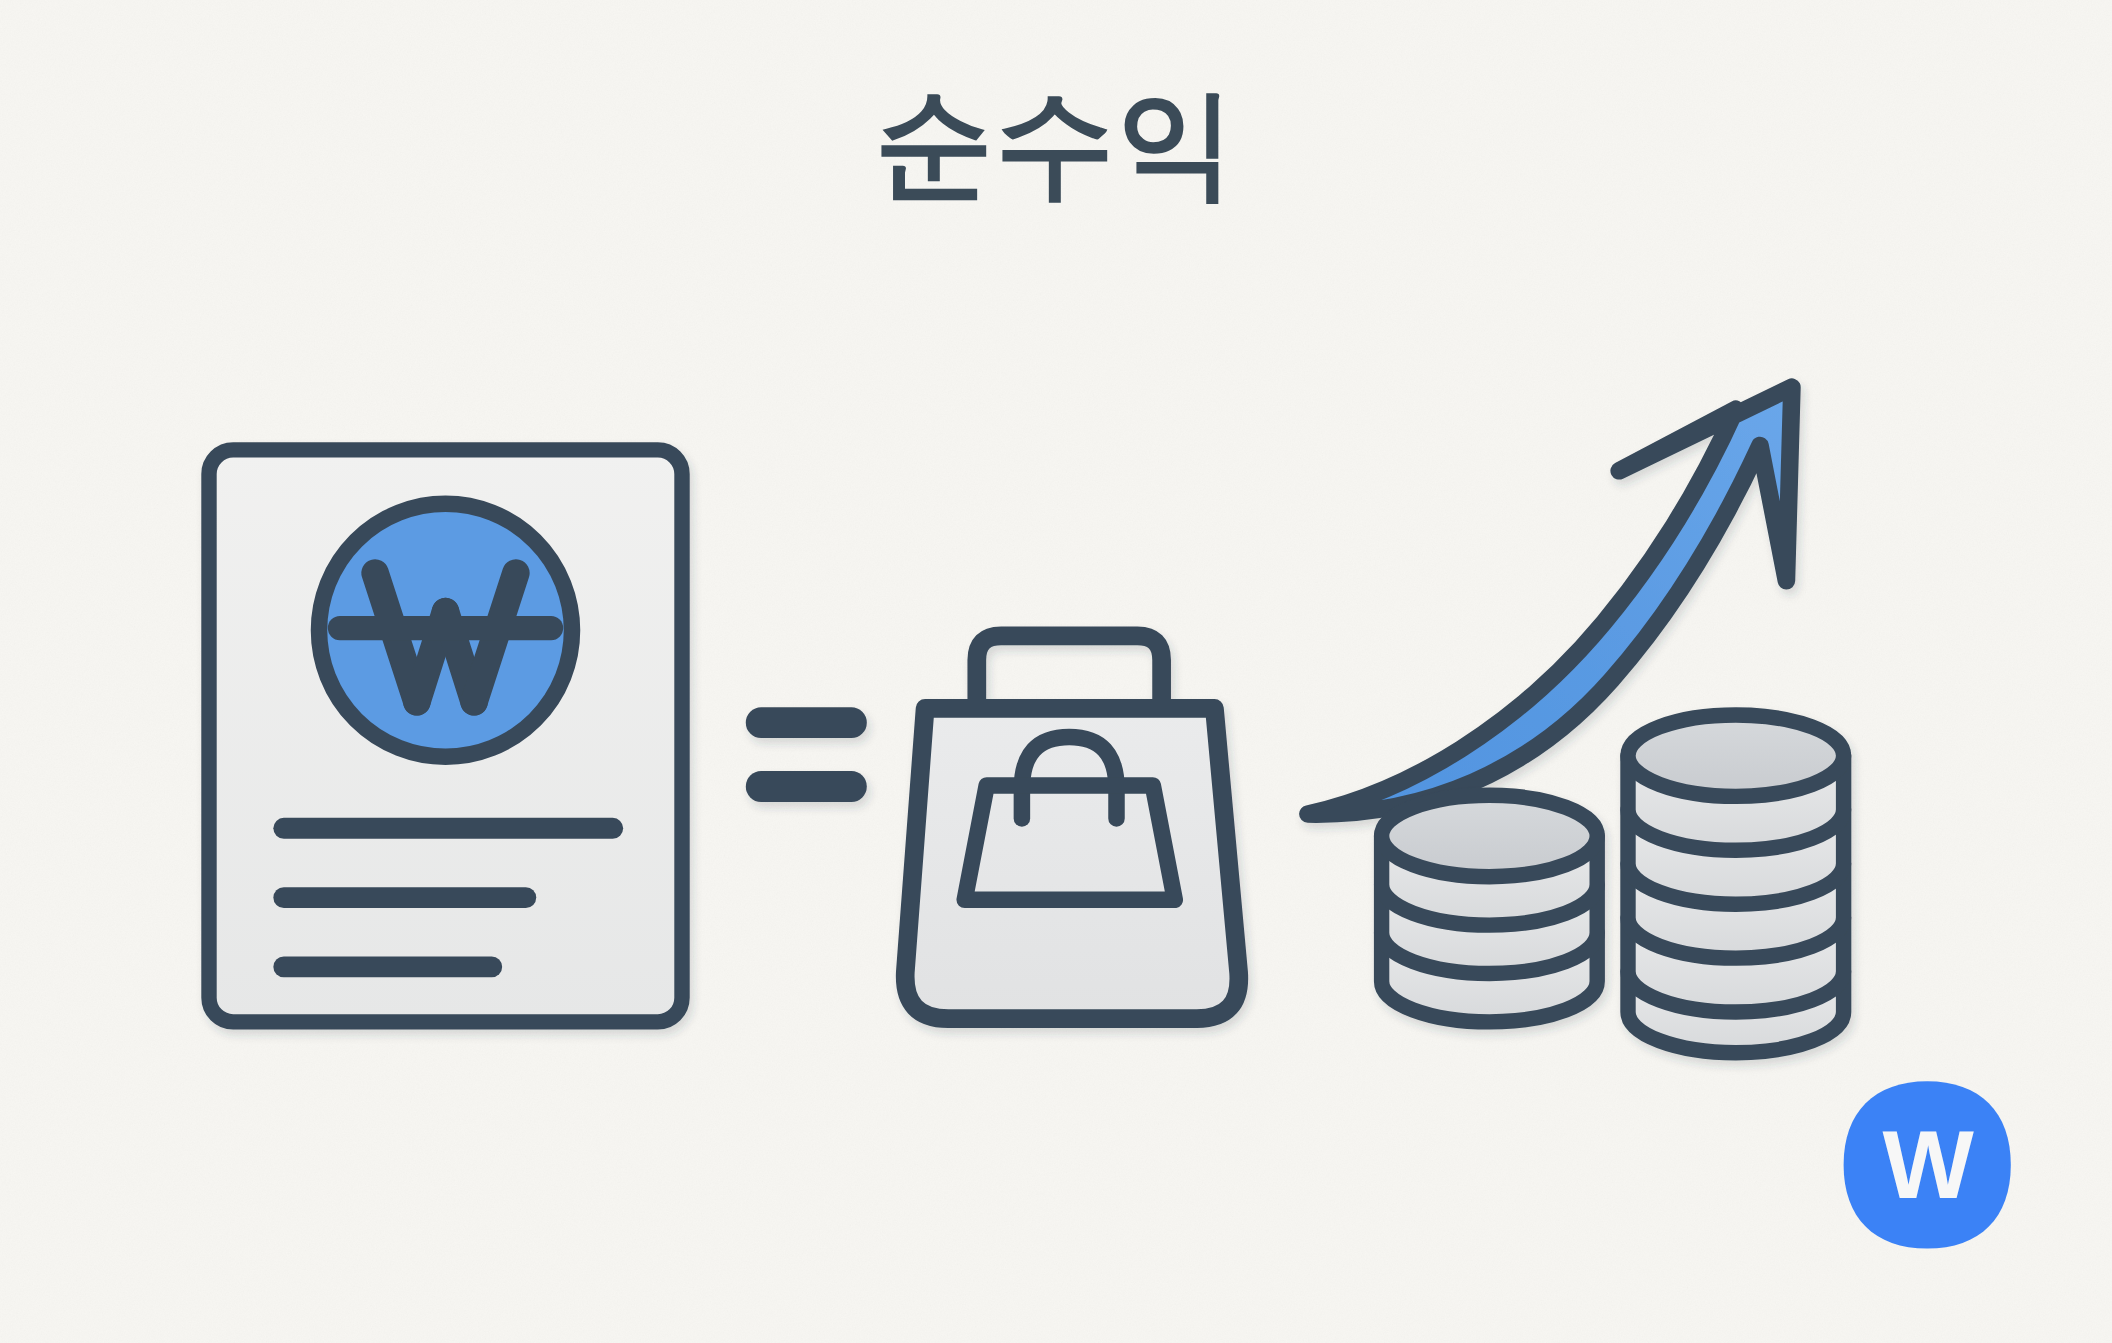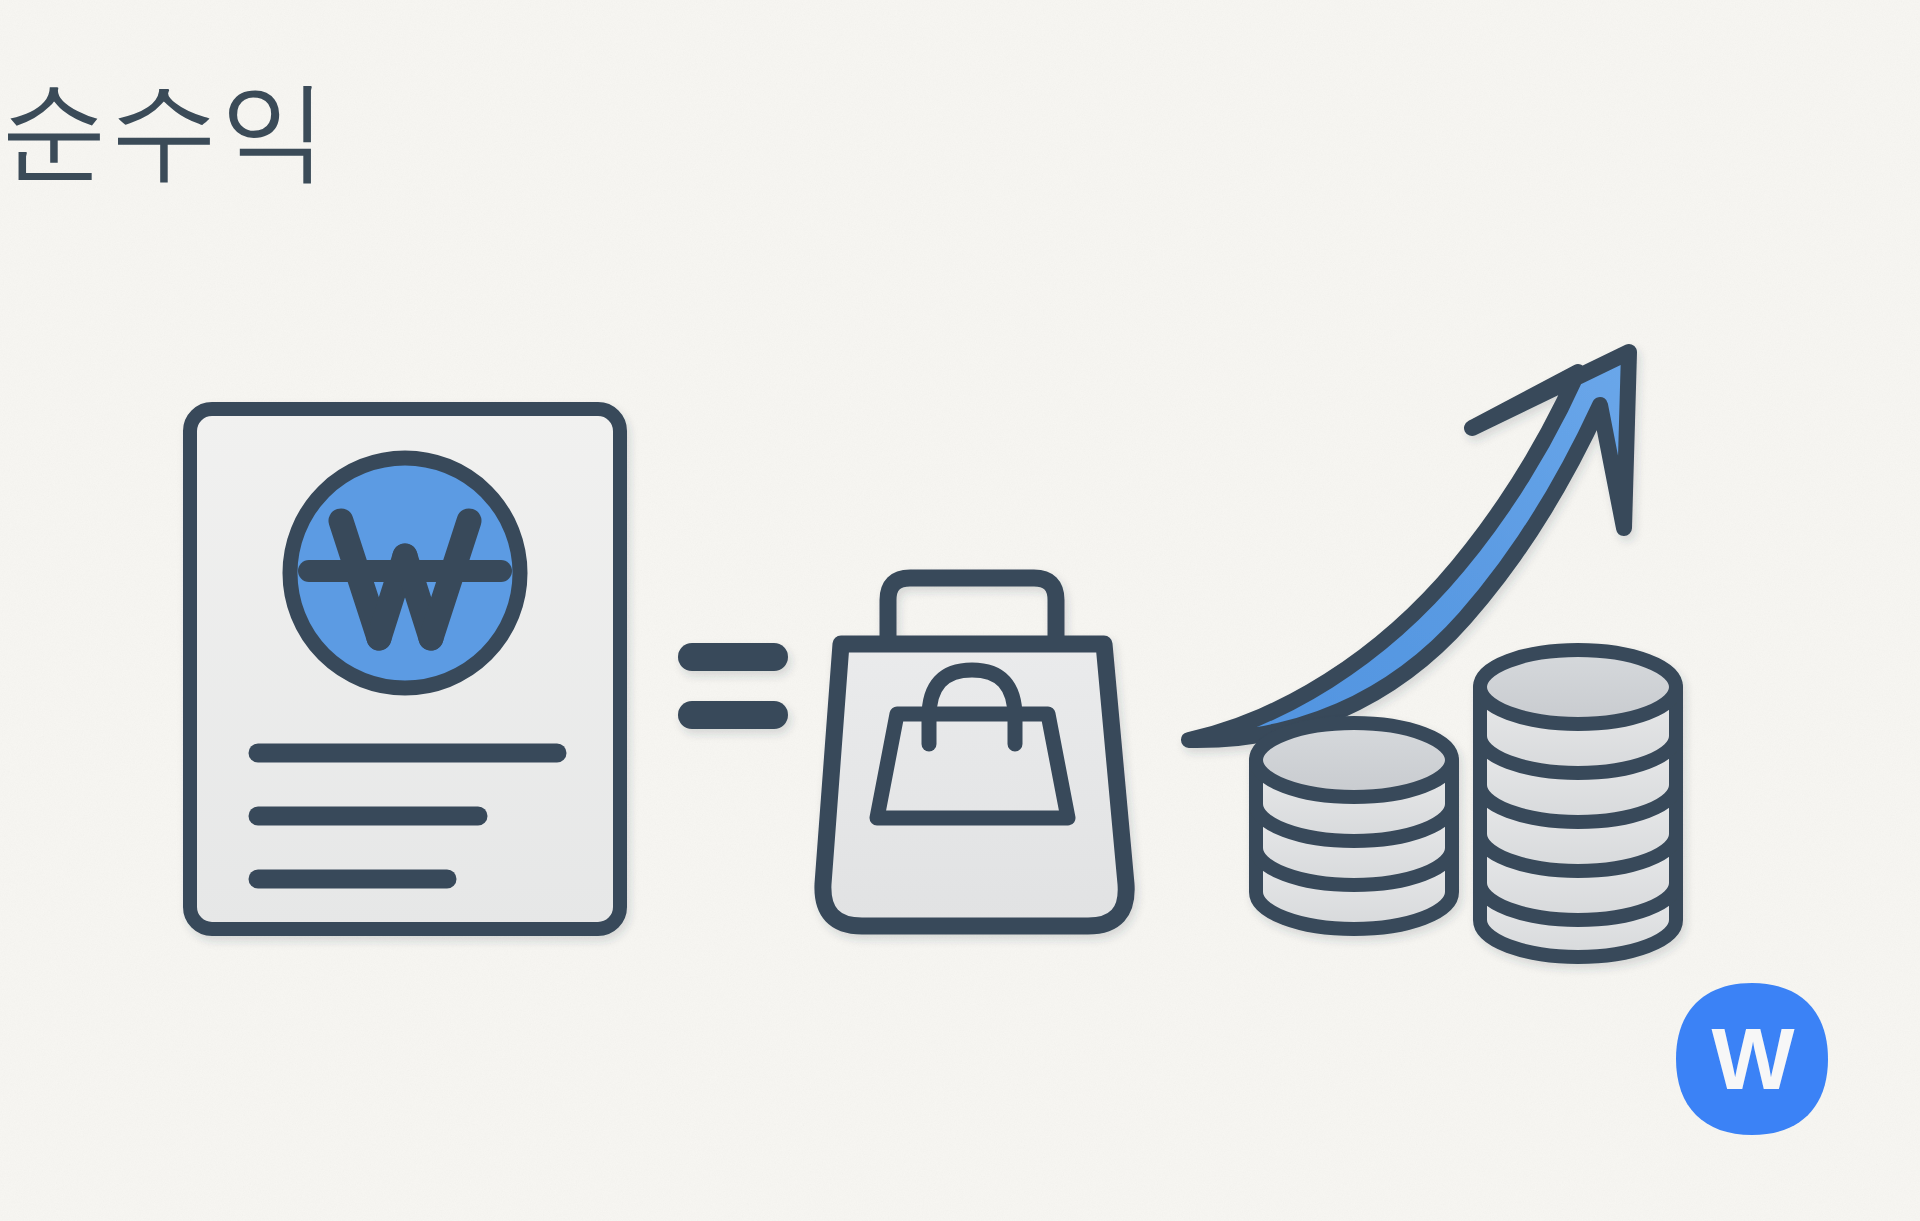--- a/index.html
+++ b/index.html
@@ -24,24 +24,24 @@
     inset: 0;
     pointer-events: none;
     opacity: .55;
     mix-blend-mode: multiply;
   }
   #title {
     position: absolute;
     left: 0;
     right: 0;
     top: 66px;
-    text-align: left;
+    text-align: center;
     font-size: 108px;
     line-height: 1.18;
-    font-weight: 400;
+    font-weight: 700;
     letter-spacing: 2px;
     color: #3b4b58;
     font-family: "Liberation Sans", "DejaVu Sans", sans-serif;
   }
   #scene {
     position: absolute;
     left: 0;
     top: 0;
     width: 1920px;
     height: 1221px;

